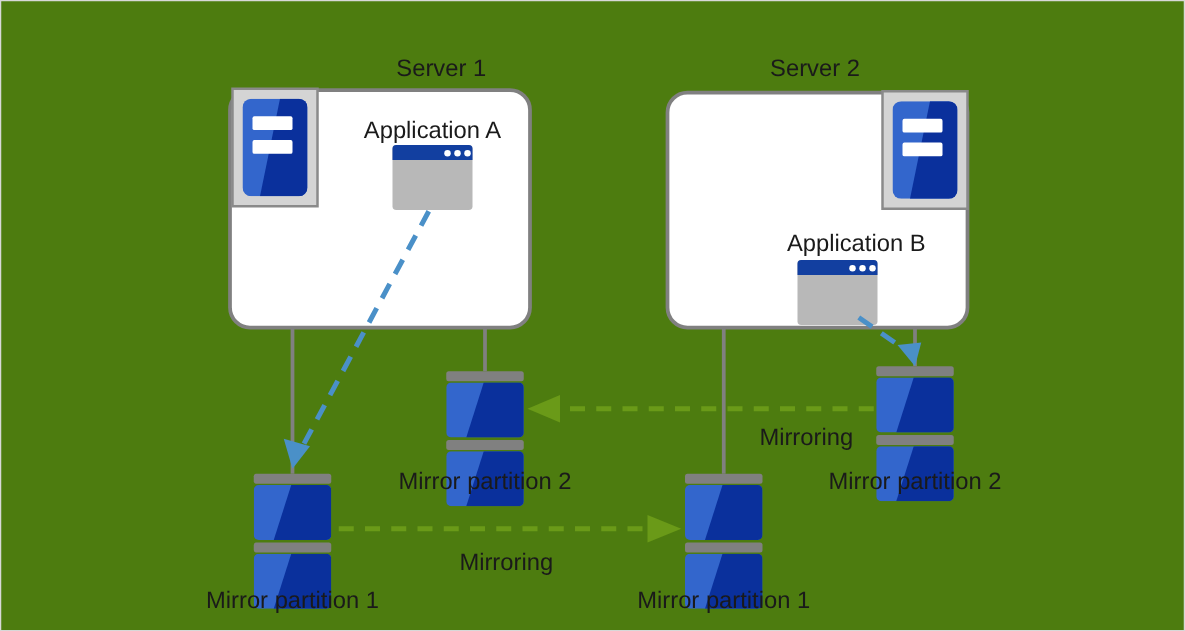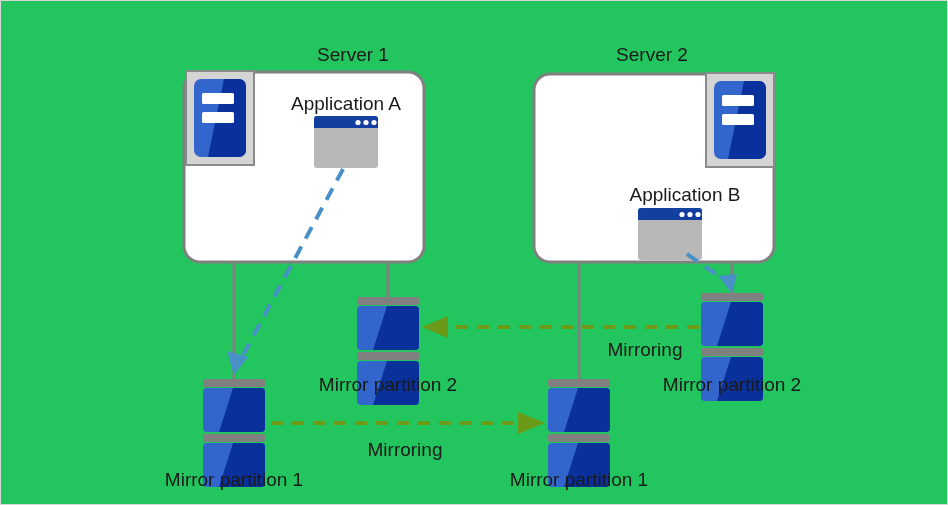--- a/index.html
+++ b/index.html
@@ -10,21 +10,21 @@
   body {
     width: 948px;
     height: 505px;
     font-family: "Liberation Sans", sans-serif;
     overflow: hidden;
   }
   #canvas {
     position: relative;
     width: 948px;
     height: 505px;
-    background: #22c55e;
+    background: #4d7c0f;
     box-sizing: border-box;
     border: 1px solid #d8d8d8;
   }
   svg#diagram {
     position: absolute;
     left: 0;
     top: 0;
     width: 948px;
     height: 505px;
     display: block;

